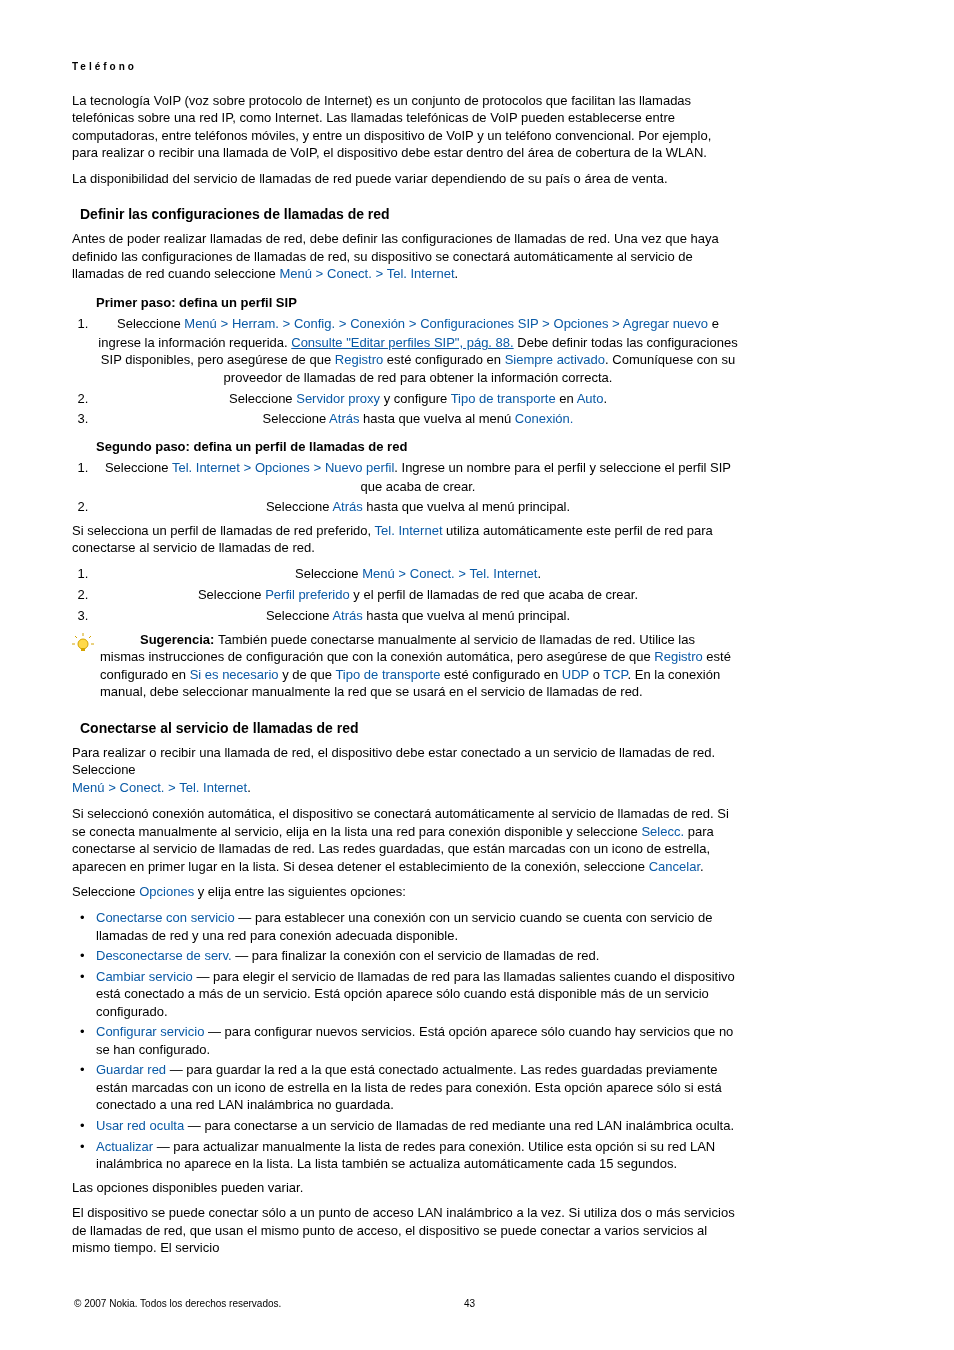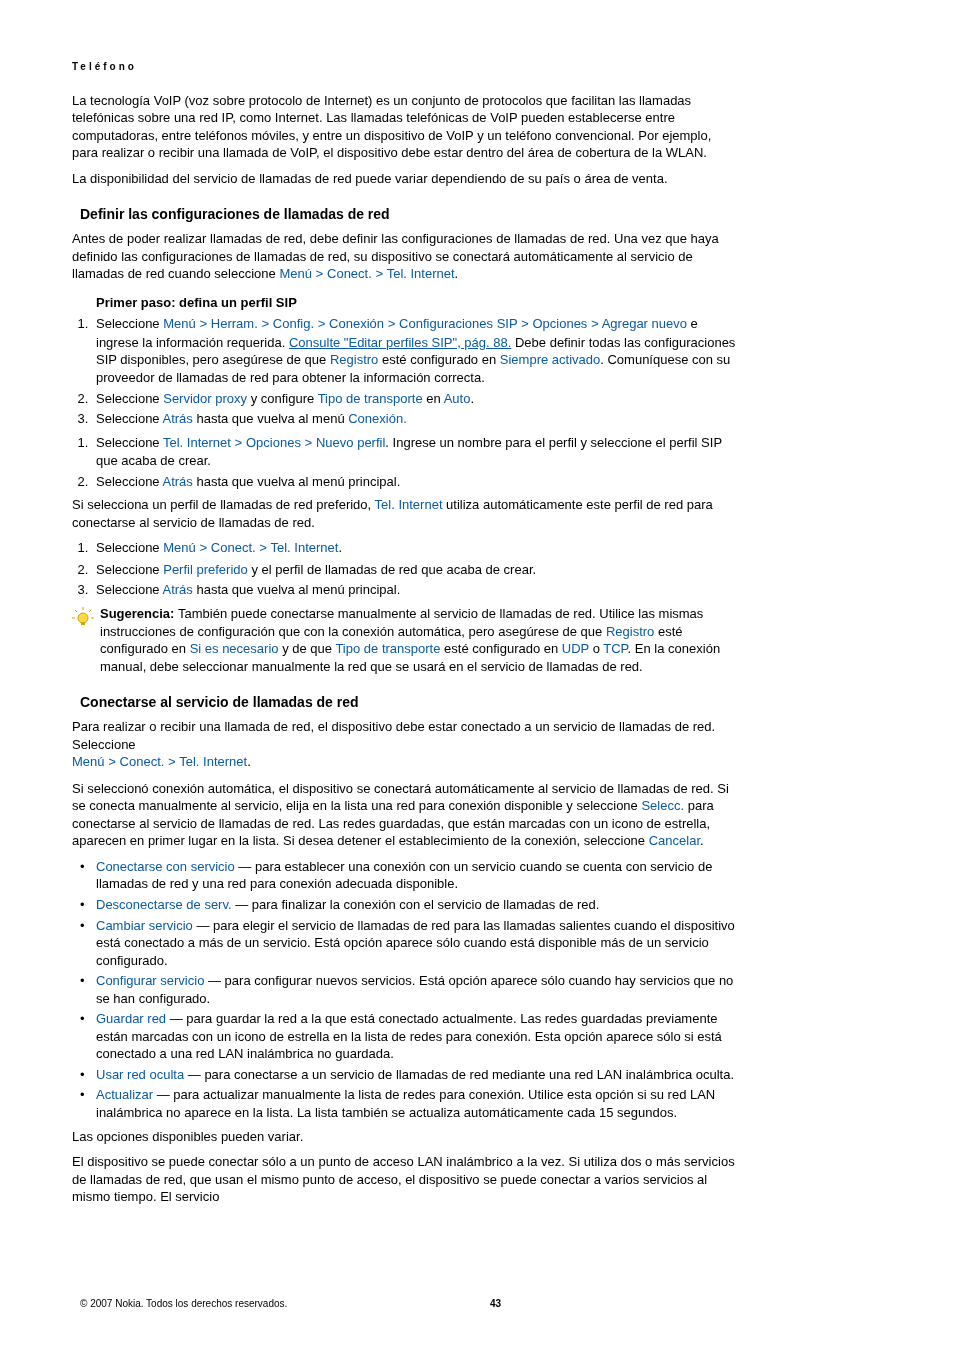--- a/index.html
+++ b/index.html
@@ -42,20 +42,21 @@
   .link { color: #0a5aa6; }
   .link-u { color: #0a5aa6; text-decoration: underline; }
   .gt { color: #0a5aa6; font-family: 'Courier New', monospace; }
   ol {
     margin: 4px 0 6px 0;
     padding-left: 20px;
   }
   ol > li {
     padding-left: 4px;
     margin-bottom: 3px;
+    text-align: center;
   }
   ul.bullets {
     list-style: none;
     margin: 4px 0 6px 0;
     padding-left: 14px;
   }
   ul.bullets > li {
     position: relative;
     padding-left: 10px;
     margin-bottom: 3px;
@@ -71,29 +72,29 @@
     margin-top: 6px;
   }
   .tip-icon {
     flex: 0 0 28px;
     padding-top: 2px;
   }
   .tip-body { flex: 1; }
   .footer {
     position: absolute;
     bottom: 40px;
-    left: 80px;
+    left: 74px;
     right: 72px;
     font-size: 10px;
     color: #000;
     display: flex;
   }
   .footer .copy { flex: 0 0 390px; }
-  .footer .pg { font-weight: bold; margin-left: 20px; }
-  b { font-weight: bold; }
+  .footer .pg { font-weight: normal; }
+  b { font-weight: bold; margin-left: 40px; }
 </style>
 </head>
 <body>
 
 <div class="page">
 
   <div class="running-header">Teléfono</div>
 
   <p>La tecnología VoIP (voz sobre protocolo de Internet) es un conjunto de protocolos que facilitan las llamadas telefónicas sobre una red IP, como Internet. Las llamadas telefónicas de VoIP pueden establecerse entre computadoras, entre teléfonos móviles, y entre un dispositivo de VoIP y un teléfono convencional. Por ejemplo, para realizar o recibir una llamada de VoIP, el dispositivo debe estar dentro del área de cobertura de la WLAN.</p>
   <p>La disponibilidad del servicio de llamadas de red puede variar dependiendo de su país o área de venta.</p>
@@ -111,20 +112,21 @@
       <span>Seleccione </span><span class="link">Menú</span> <span class="gt">&gt;</span> <span class="link">Herram.</span> <span class="gt">&gt;</span> <span class="link">Config.</span> <span class="gt">&gt;</span> <span class="link">Conexión</span> <span class="gt">&gt;</span> <span class="link">Configuraciones SIP</span> <span class="gt">&gt;</span> <span class="link">Opciones</span> <span class="gt">&gt;</span> <span class="link">Agregar nuevo</span><span> e ingrese la información requerida. </span><span class="link-u">Consulte "Editar perfiles SIP", pág. 88.</span><span> Debe definir todas las configuraciones SIP disponibles, pero asegúrese de que </span><span class="link">Registro</span><span> esté configurado en </span><span class="link">Siempre activado</span><span>. Comuníquese con su proveedor de llamadas de red para obtener la información correcta.</span>
     </li>
     <li>
       <span>Seleccione </span><span class="link">Servidor proxy</span><span> y configure </span><span class="link">Tipo de transporte</span><span> en </span><span class="link">Auto</span><span>.</span>
     </li>
     <li>
       <span>Seleccione </span><span class="link">Atrás</span><span> hasta que vuelva al menú </span><span class="link">Conexión.</span>
     </li>
   </ol>
 
+  <div class="sub-heading">Segundo paso: defina un perfil de llamadas de red</div>
 
   <ol>
     <li>
       <span>Seleccione </span><span class="link">Tel. Internet</span> <span class="gt">&gt;</span> <span class="link">Opciones</span> <span class="gt">&gt;</span> <span class="link">Nuevo perfil</span><span>. Ingrese un nombre para el perfil y seleccione el perfil SIP que acaba de crear.</span>
     </li>
     <li>
       <span>Seleccione </span><span class="link">Atrás</span><span> hasta que vuelva al menú principal.</span>
     </li>
   </ol>
 
@@ -168,20 +170,23 @@
 
   <p>
     <span>Para realizar o recibir una llamada de red, el dispositivo debe estar conectado a un servicio de llamadas de red. Seleccione </span><br>
     <span class="link">Menú</span> <span class="gt">&gt;</span> <span class="link">Conect.</span> <span class="gt">&gt;</span> <span class="link">Tel. Internet</span>.
   </p>
 
   <p>
     <span>Si seleccionó conexión automática, el dispositivo se conectará automáticamente al servicio de llamadas de red. Si se conecta manualmente al servicio, elija en la lista una red para conexión disponible y seleccione </span><span class="link">Selecc.</span><span> para conectarse al servicio de llamadas de red. Las redes guardadas, que están marcadas con un icono de estrella, aparecen en primer lugar en la lista. Si desea detener el establecimiento de la conexión, seleccione </span><span class="link">Cancelar</span><span>.</span>
   </p>
 
+  <p>
+    <span>Seleccione </span><span class="link">Opciones</span><span> y elija entre las siguientes opciones:</span>
+  </p>
 
   <ul class="bullets">
     <li><span class="link">Conectarse con servicio</span><span>  — para establecer una conexión con un servicio cuando se cuenta con servicio de llamadas de red y una red para conexión adecuada disponible.</span></li>
     <li><span class="link">Desconectarse de serv.</span><span> — para finalizar la conexión con el servicio de llamadas de red.</span></li>
     <li><span class="link">Cambiar servicio</span><span> — para elegir el servicio de llamadas de red para las llamadas salientes cuando el dispositivo está conectado a más de un servicio. Está opción aparece sólo cuando está disponible más de un servicio configurado.</span></li>
     <li><span class="link">Configurar servicio</span><span> — para configurar nuevos servicios. Está opción aparece sólo cuando hay servicios que no se han configurado.</span></li>
     <li><span class="link">Guardar red</span><span> — para guardar la red a la que está conectado actualmente. Las redes guardadas previamente están marcadas con un icono de estrella en la lista de redes para conexión. Esta opción aparece sólo si está conectado a una red LAN inalámbrica no guardada.</span></li>
     <li><span class="link">Usar red oculta</span><span> — para conectarse a un servicio de llamadas de red mediante una red LAN inalámbrica oculta.</span></li>
     <li><span class="link">Actualizar</span><span> — para actualizar manualmente la lista de redes para conexión. Utilice esta opción si su red LAN inalámbrica no aparece en la lista. La lista también se actualiza automáticamente cada 15 segundos.</span></li>
   </ul>

